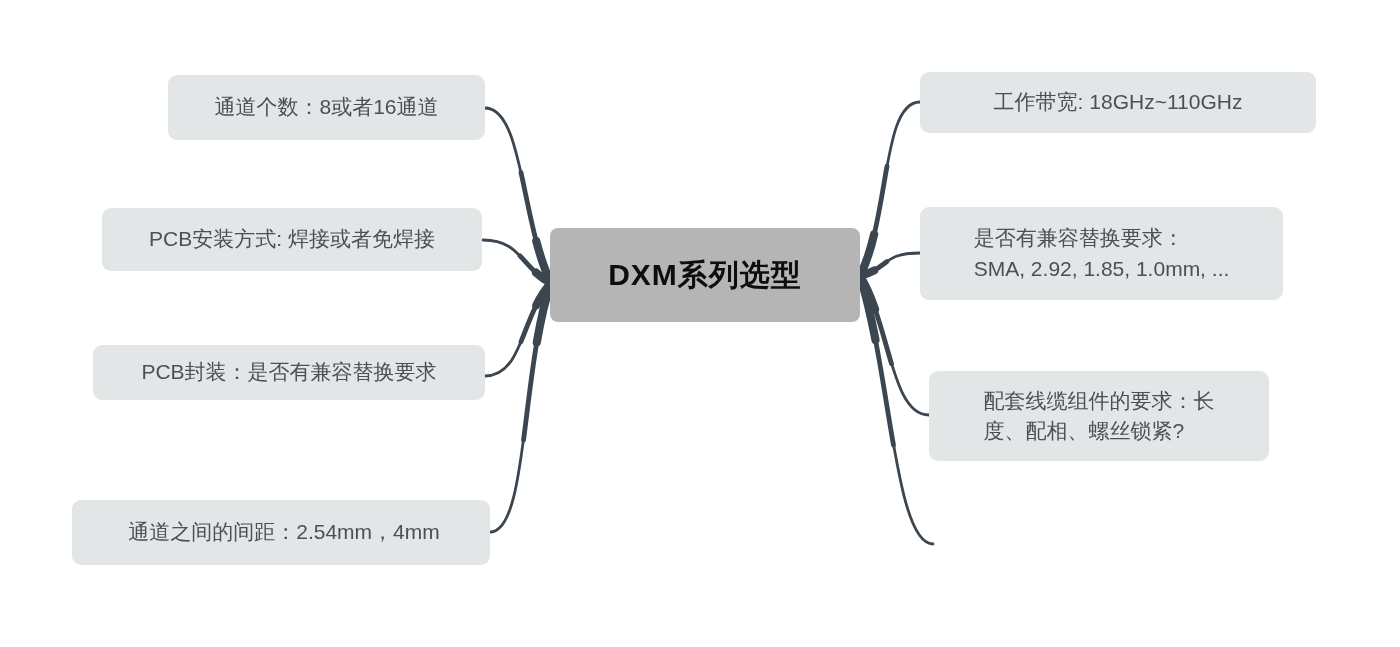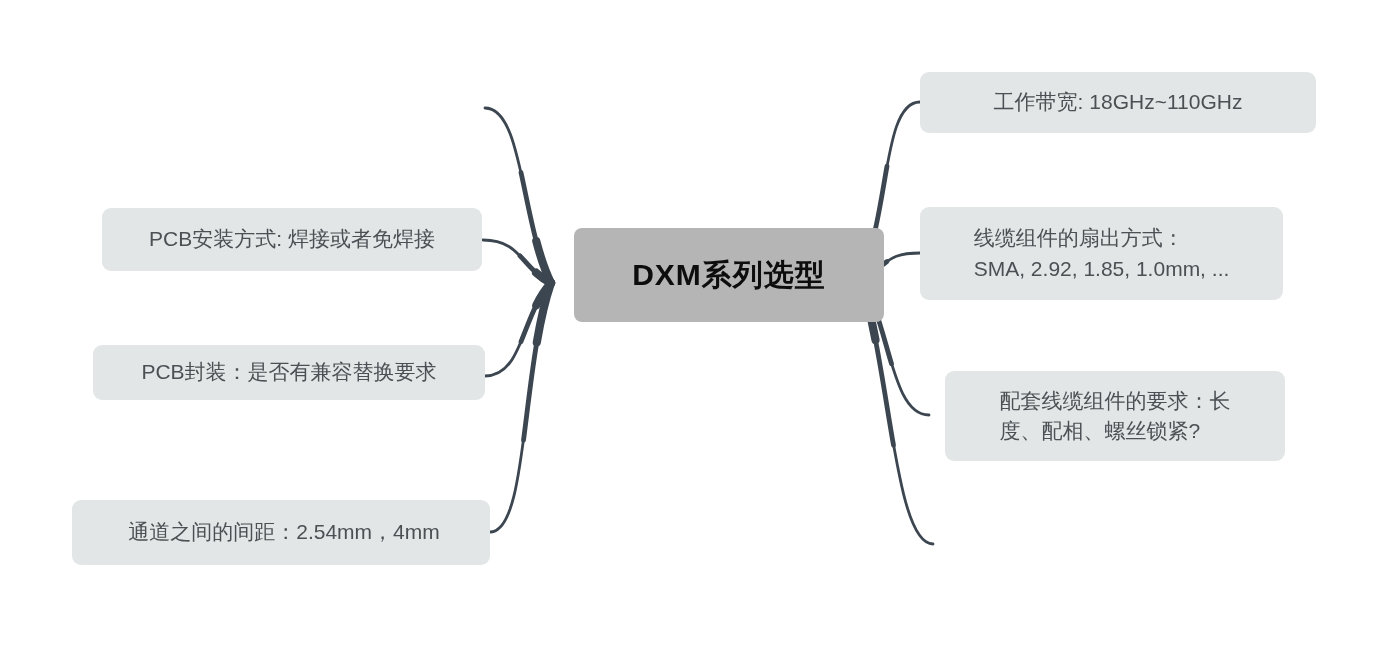--- a/index.html
+++ b/index.html
@@ -38,21 +38,20 @@
     text-align:left;
     white-space:pre-line;
   }
   .central{
     background:var(--central-bg,#b5b5b5);
     color:var(--central-text,#0d0d0d);
     font-size:30px;
     font-weight:700;
     letter-spacing:1px;
     border-radius:8px;
-    margin-left:24px;
   }
 </style>
 </head>
 <body>
 
 <div class="canvas" style="--bg: #ffffff; --branch-bg: #e2e6e7; --central-bg: #b5b5b5; --branch-text: #4b5054; --central-text: #0d0d0d;">
 
   <svg id="links" viewBox="0 0 1400 647" width="1400" height="647">
       <path d="M 551.0 283.0 C 521.0 221.8, 523.0 108.0, 485.0 108.0" fill="none" stroke="#3c4650" stroke-width="2.8" stroke-linecap="round"></path>
       <path d="M 551.0 283.0 C 536.0 252.4, 529.0 208.6, 521.0 172.5" fill="none" stroke="#3c4650" stroke-width="4.8" stroke-linecap="round"></path>
@@ -73,20 +72,23 @@
       <path d="M 860.0 276.0 C 875.0 272.0, 880.5 266.2, 887.0 261.5" fill="none" stroke="#3c4650" stroke-width="4.8" stroke-linecap="round"></path>
       <path d="M 860.0 276.0 C 866.0 274.4, 870.5 272.5, 874.1 270.5" fill="none" stroke="#3c4650" stroke-width="8.2" stroke-linecap="round"></path>
       <path d="M 860.0 276.0 C 890.0 324.6, 891.0 415.0, 929.0 415.0" fill="none" stroke="#3c4650" stroke-width="2.8" stroke-linecap="round"></path>
       <path d="M 860.0 276.0 C 875.0 300.3, 882.8 335.1, 891.5 363.7" fill="none" stroke="#3c4650" stroke-width="4.8" stroke-linecap="round"></path>
       <path d="M 860.0 276.0 C 866.0 285.7, 870.8 297.1, 875.0 309.1" fill="none" stroke="#3c4650" stroke-width="8.2" stroke-linecap="round"></path>
       <path d="M 860.0 276.0 C 890.0 369.8, 895.0 544.0, 933.0 544.0" fill="none" stroke="#3c4650" stroke-width="2.8" stroke-linecap="round"></path>
       <path d="M 860.0 276.0 C 875.0 322.9, 883.8 389.9, 893.5 445.2" fill="none" stroke="#3c4650" stroke-width="4.8" stroke-linecap="round"></path>
       <path d="M 860.0 276.0 C 866.0 294.8, 871.0 316.7, 875.5 339.9" fill="none" stroke="#3c4650" stroke-width="8.2" stroke-linecap="round"></path>
     </svg>
 
+  <div class="topic branch" style="left:168px;top:75px;width:317px;height:65px;">
+    <span class="node-label">通道个数：8或者16通道</span>
+  </div>
 
   <div class="topic branch" style="left:102px;top:208px;width:380px;height:63px;">
     <span class="node-label">PCB安装方式: 焊接或者免焊接</span>
   </div>
 
   <div class="topic branch" style="left:93px;top:345px;width:392px;height:55px;">
     <span class="node-label">PCB封装：是否有兼容替换要求</span>
   </div>
 
   <div class="topic branch" style="left:72px;top:500px;width:418px;height:65px;padding-left:28px;">
@@ -95,23 +97,23 @@
 
   <div class="topic central" style="left:550px;top:228px;width:310px;height:94px;">
     <span class="node-label">DXM系列选型</span>
   </div>
 
   <div class="topic branch" style="left:920px;top:72px;width:396px;height:61px;">
     <span class="node-label">工作带宽: 18GHz~110GHz</span>
   </div>
 
   <div class="topic branch" style="left:920px;top:207px;width:363px;height:93px;">
-    <span class="node-label">线缆组件的扇出方式：
+    <span class="node-label">是否有兼容替换要求：
 SMA, 2.92, 1.85, 1.0mm, ...</span>
   </div>
 
-  <div class="topic branch" style="left:929px;top:371px;width:340px;height:90px;margin-left:16px;">
+  <div class="topic branch" style="left:929px;top:371px;width:340px;height:90px;">
     <span class="node-label">配套线缆组件的要求：长
 度、配相、螺丝锁紧?</span>
   </div>
 
 
 </div>
 
 </body></html>

